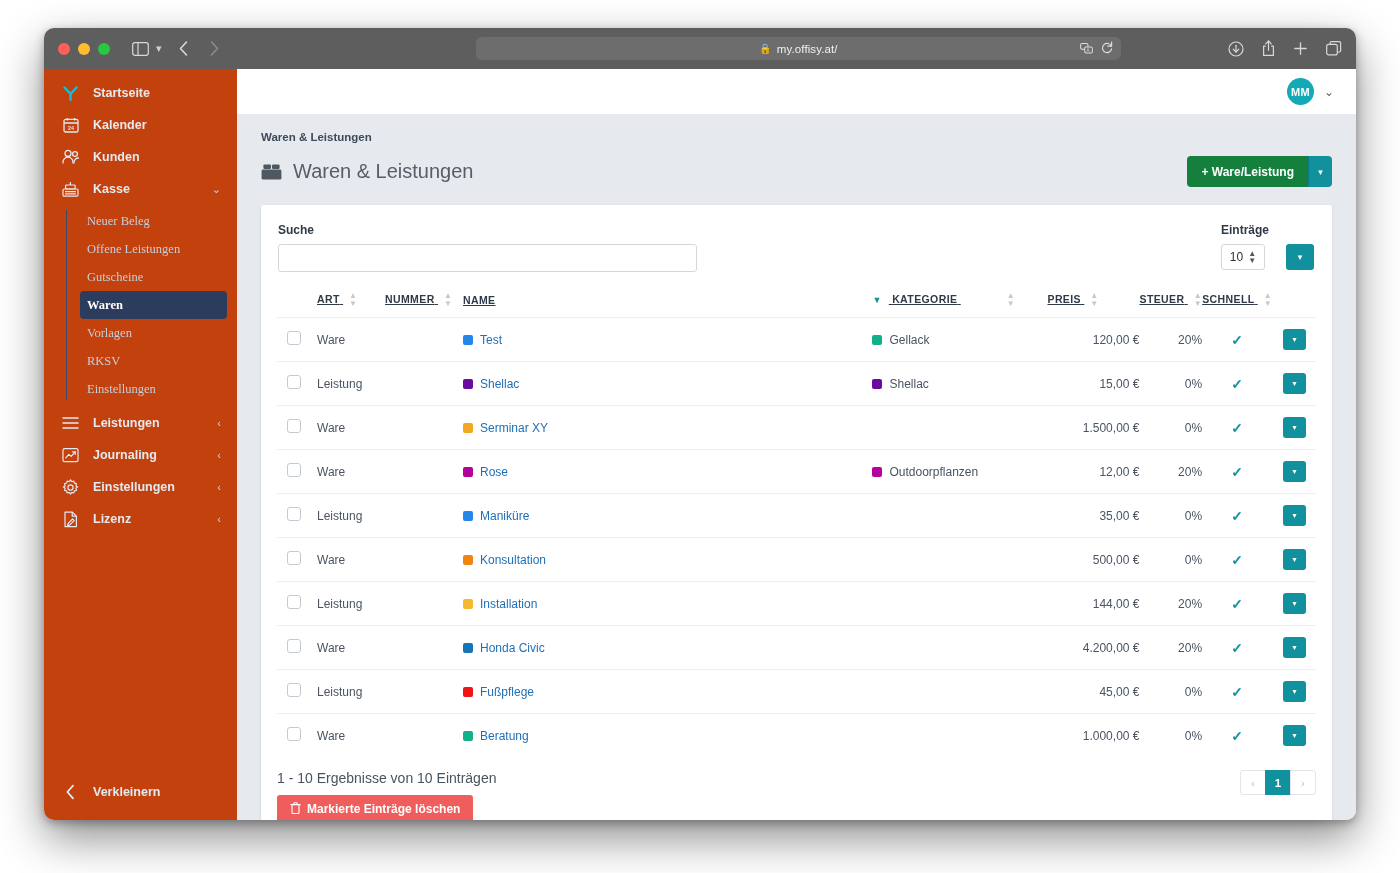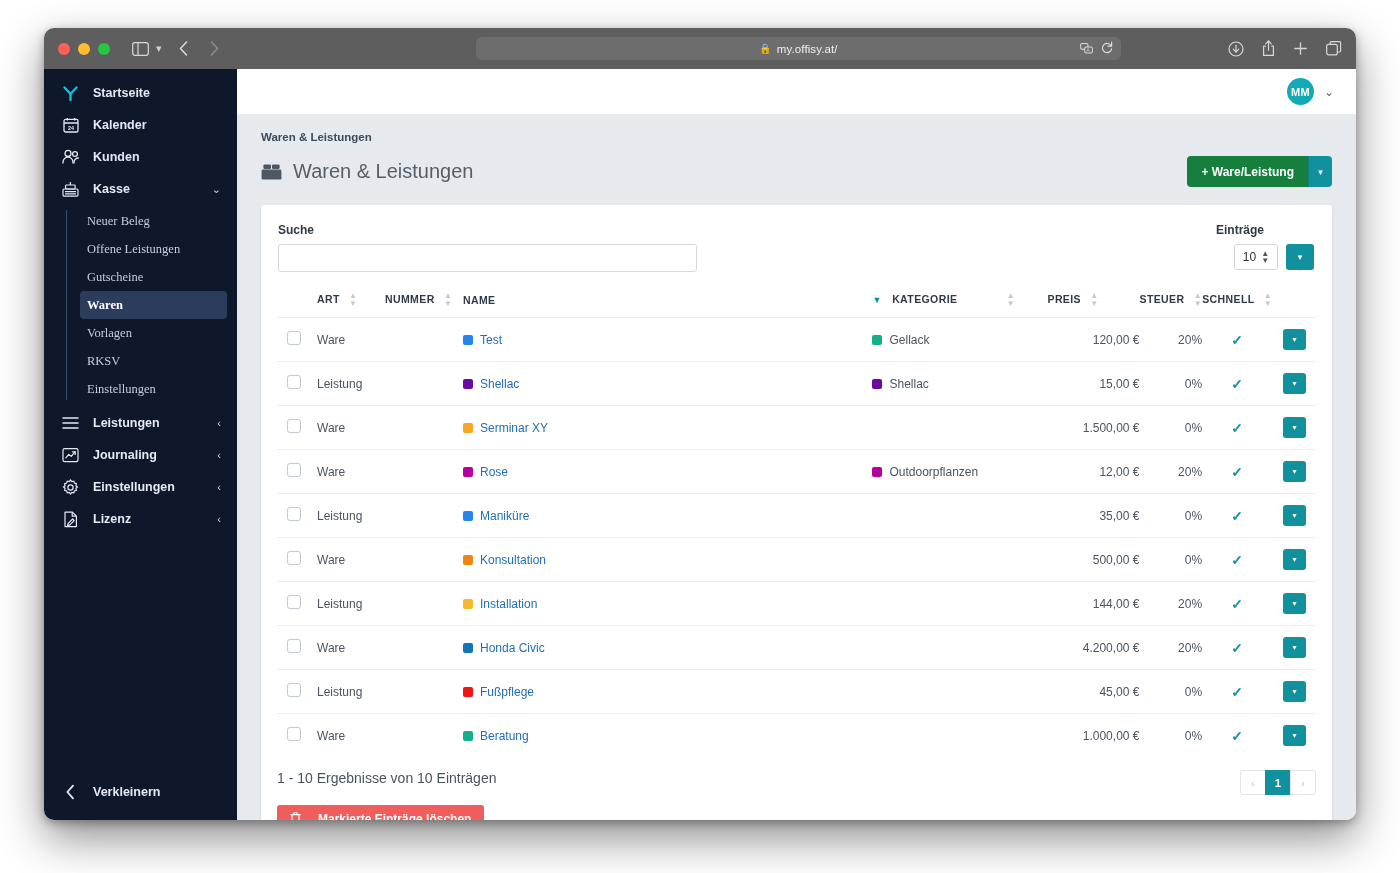--- a/index.html
+++ b/index.html
@@ -72,21 +72,21 @@
     display: flex; align-items: center; gap: 18px;
     color: #dddddd;
   }
 
   
   .page { display: flex; height: 751px; }
 
   
   .sidebar {
     width: 193px;
-    background: #0f172a;
+    background: #c2410c;
     color: #e8ecf4;
     position: relative;
     flex: 0 0 193px;
     padding-top: 8px;
   }
   .nav-item {
     display: flex;
     align-items: center;
     height: 32px;
     padding: 0 14px 0 17px;
@@ -235,21 +235,21 @@
     padding: 0 8px;
     font-family: inherit;
     color: #333;
     outline: none;
   }
   .entries-block { text-align: left; padding-right: 2px; }
   .entries-label {
     font-size: 12px; font-weight: bold; color: #2e3a48;
     margin-bottom: 7px; display: block; text-align: left;
   }
-  .entries-row { display: flex; align-items: center; gap: 8px; margin-left: 18px; }
+  .entries-row { display: flex; align-items: center; gap: 21px; }
   .entries-select {
     width: 44px; height: 26px;
     border: 1px solid #d3d8de; border-radius: 3px;
     background: #fff;
     font-size: 12px; color: #333;
     display: flex; align-items: center; justify-content: center; gap: 5px;
     font-family: inherit;
     cursor: pointer;
   }
   .entries-select .spin { font-size: 8px; line-height: 7px; color: #555; }
@@ -264,20 +264,21 @@
   table.grid { width: 100%; border-collapse: collapse; }
   table.grid thead th {
     font-size: 10.5px;
     font-weight: bold;
     color: #2e3a48;
     letter-spacing: 0.4px;
     padding: 6px 0 9px 0;
     text-align: left;
     white-space: nowrap;
     vertical-align: middle;
+    text-decoration: underline;
   }
   .sort-ico {
     display: inline-block;
     margin-left: 6px;
     color: #c3c9d1;
     font-size: 8px;
     line-height: 8px;
     vertical-align: middle;
   }
   .sort-ico span { display: block; }
@@ -339,23 +340,23 @@
     display: flex; justify-content: space-between;
     align-items: flex-start;
     padding-top: 13px;
   }
   .results-text { font-size: 14px; color: #49535f; }
   .btn-danger {
     background: #ef5d5d; border: none;
     color: #fff; font-size: 12px; font-weight: bold;
     height: 28px; padding: 0 13px;
     border-radius: 3px; cursor: pointer;
-    margin-top: 19px;
+    margin-top: 9px;
     font-family: inherit;
-    display: inline-flex; align-items: center; gap: 17px;
+    display: inline-flex; align-items: center; gap: 6px;
   }
   .pager { display: flex; }
   .pg {
     min-width: 26px; height: 25px;
     border: 1px solid #e2e5e9;
     display: flex; align-items: center; justify-content: center;
     font-size: 11.5px; color: #b9c0c8;
     background: #fff; cursor: pointer;
     margin-left: -1px;
   }

